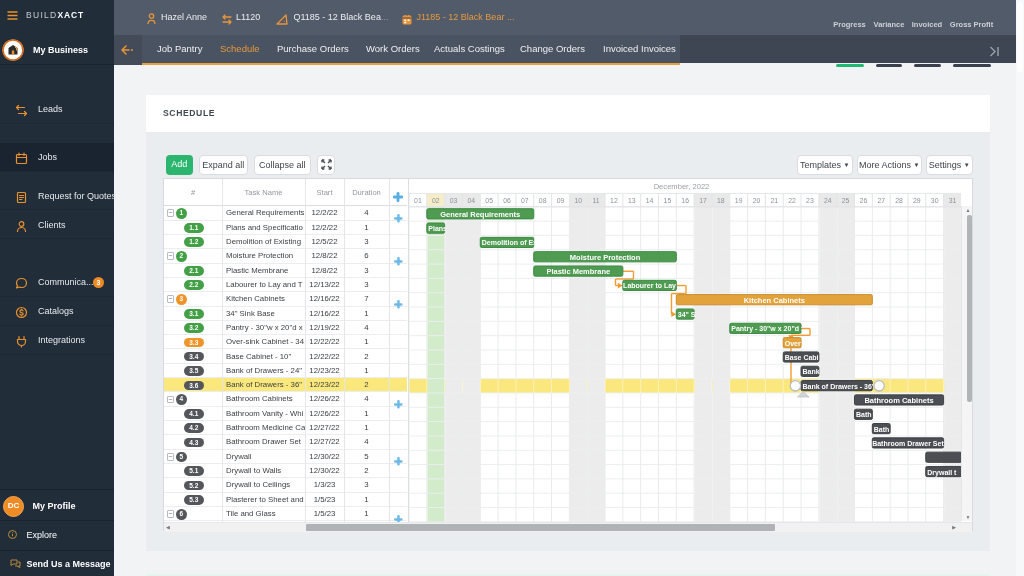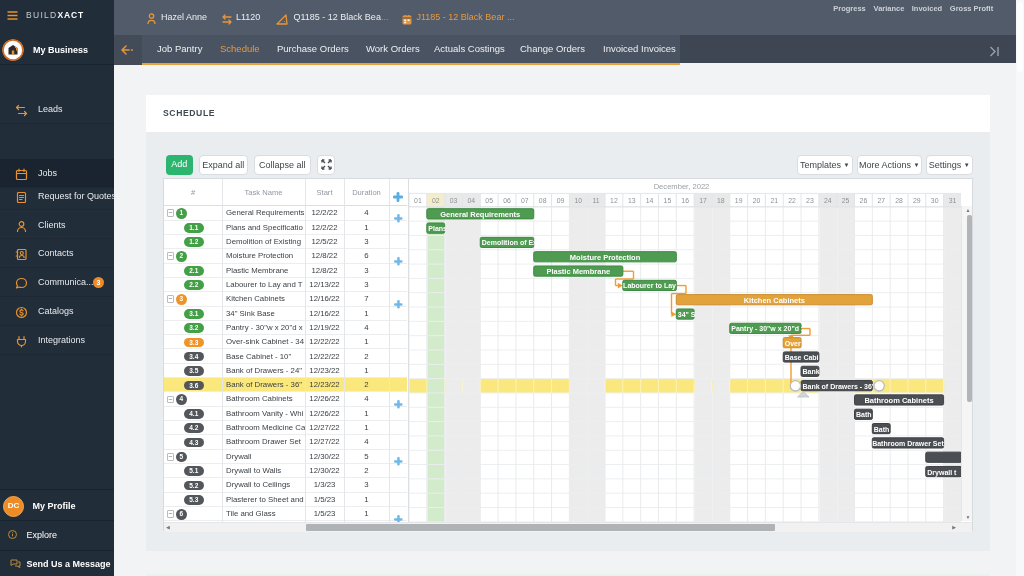--- a/index.html
+++ b/index.html
@@ -9,21 +9,21 @@
 #topbar { position:absolute; left:0; top:0; width:1016px; height:35px; background:#525b69; }
 #tabbar { position:absolute; left:114px; top:35px; width:566px; height:28px; background:#4a5362; }
 #tabext { position:absolute; left:680px; top:35px; width:336px; height:27.6px; background:#3e4653; }
 #backblk { position:absolute; left:114px; top:35px; width:28px; height:30px; background:#434b59; }
 #tabline { position:absolute; left:142px; top:63px; width:538px; height:2px; background:#e8a23c; }
 .tbitem { position:absolute; top:0; height:35px; line-height:35px; color:#eceef1; font-size:9px; white-space:nowrap; }
 .tbicon { position:absolute; top:11px; }
 .tab { position:absolute; top:35px; height:28px; line-height:28px; color:#eef0f2; font-size:9.5px; white-space:nowrap; }
 
 .stat { position:absolute; top:0; text-align:center; }
-.stat .lb { font-size:7.5px; font-weight:bold; color:#ccd1d8; display:block; margin-top:4px; }
+.stat .lb { font-size:7.5px; font-weight:bold; color:#ccd1d8; display:block; margin-top:20px; }
 .stat .vl { font-size:9.5px; font-weight:bold; color:#ffffff; display:block; margin-top:20px; }
 .stat .bar { display:block; height:3.5px; border-radius:2px; margin-top:3.5px; }
 
 
 #sidebar { position:absolute; left:0; top:0; width:114px; height:576px; background:#222d3a; z-index:5; }
 #mybiz { position:absolute; left:0; top:36px; width:114px; height:28.5px; border-bottom:1px solid #1a242f; }
 .sbitem { position:absolute; left:0; width:114px; height:28.9px; border-bottom:1px solid #1d2834; }
 .sbitem.active { background:#1a2430; }
 .sbicon { position:absolute; left:15px; top:8px; width:13px; height:13px; }
 .sblab { position:absolute; left:38px; top:0; height:28.9px; line-height:28.9px; font-size:9px; color:#e7eaed; white-space:nowrap; }
@@ -671,49 +671,40 @@
   </div>
     <div class="sbitem" style="top:94.9px">
       <span class="sbicon"><svg width="13" height="13" viewBox="0 0 13 13">
           <path d="M3.5 1.5L1.5 3.5l2 2" stroke="#e8912d" fill="none" stroke-width="1.2" stroke-linecap="round" stroke-linejoin="round"></path>
           <path d="M1.5 3.5h8" stroke="#e8912d" fill="none" stroke-width="1.2" stroke-linecap="round" stroke-linejoin="round"></path>
           <path d="M9.5 7.5l2 2-2 2" stroke="#e8912d" fill="none" stroke-width="1.2" stroke-linecap="round" stroke-linejoin="round"></path>
           <path d="M11.5 9.5h-8" stroke="#e8912d" fill="none" stroke-width="1.2" stroke-linecap="round" stroke-linejoin="round"></path>
         </svg></span>
       <span class="sblab">Leads</span>
     </div>
-    <div class="sbitem active" style="top:159px">
+    <div class="sbitem active" style="top:143px">
       <span class="sbicon"><svg width="13" height="13" viewBox="0 0 13 13">
           <rect x="1.5" y="2.5" width="10" height="9" rx="1" stroke="#e8912d" fill="none" stroke-width="1.2" stroke-linecap="round" stroke-linejoin="round"></rect>
           <path d="M1.5 5.5h10M4 1v2.5M9 1v2.5" stroke="#e8912d" fill="none" stroke-width="1.2" stroke-linecap="round" stroke-linejoin="round"></path>
         </svg></span>
       <span class="sblab">Jobs</span>
     </div>
     <div class="sbitem" style="top:181.6px">
       <span class="sbicon"><svg width="13" height="13" viewBox="0 0 13 13">
           <rect x="2.5" y="1.5" width="8" height="10" rx="1" stroke="#e8912d" fill="none" stroke-width="1.2" stroke-linecap="round" stroke-linejoin="round"></rect>
           <path d="M4.5 4.5h4M4.5 6.5h4M4.5 8.5h2.5" stroke="#e8912d" fill="none" stroke-width="1.2" stroke-linecap="round" stroke-linejoin="round"></path>
         </svg></span>
       <span class="sblab">Request for Quotes</span>
     </div>
     <div class="sbitem" style="top:210.5px">
       <span class="sbicon"><svg width="13" height="13" viewBox="0 0 13 13">
           <circle cx="6.5" cy="4" r="2.3" stroke="#e8912d" fill="none" stroke-width="1.2" stroke-linecap="round" stroke-linejoin="round"></circle>
           <path d="M2.5 11.5c0-2.2 1.8-4 4-4s4 1.8 4 4" stroke="#e8912d" fill="none" stroke-width="1.2" stroke-linecap="round" stroke-linejoin="round"></path>
         </svg></span>
       <span class="sblab">Clients</span>
-    </div>
-    <div class="sbitem" style="top:239.4px">
-      <span class="sbicon"><svg width="13" height="13" viewBox="0 0 13 13">
-          <rect x="2.5" y="1.5" width="8.5" height="10" rx="1" stroke="#e8912d" fill="none" stroke-width="1.2" stroke-linecap="round" stroke-linejoin="round"></rect>
-          <circle cx="6.8" cy="5" r="1.5" stroke="#e8912d" fill="none" stroke-width="1.2" stroke-linecap="round" stroke-linejoin="round"></circle>
-          <path d="M4.5 9.5c0-1.2 1-2 2.3-2s2.3.8 2.3 2" stroke="#e8912d" fill="none" stroke-width="1.2" stroke-linecap="round" stroke-linejoin="round"></path>
-          <path d="M1.2 4h1.5M1.2 8h1.5" stroke="#e8912d" fill="none" stroke-width="1.2" stroke-linecap="round" stroke-linejoin="round"></path>
-        </svg></span>
-      <span class="sblab">Contacts</span>
     </div>
     <div class="sbitem" style="top:268.3px">
       <span class="sbicon"><svg width="13" height="13" viewBox="0 0 13 13">
           <path d="M11.5 6c0 2.5-2.2 4.5-5 4.5-.8 0-1.6-.2-2.3-.5L1.5 11l1-2.3C1.9 8 1.5 7 1.5 6c0-2.5 2.2-4.5 5-4.5s5 2 5 4.5z" stroke="#e8912d" fill="none" stroke-width="1.2" stroke-linecap="round" stroke-linejoin="round"></path>
         </svg></span>
       <span class="sblab">Communica...</span>
       <span class="sbbadge">3</span>
     </div>
     <div class="sbitem" style="top:297.2px">
       <span class="sbicon"><svg width="13" height="13" viewBox="0 0 13 13">

